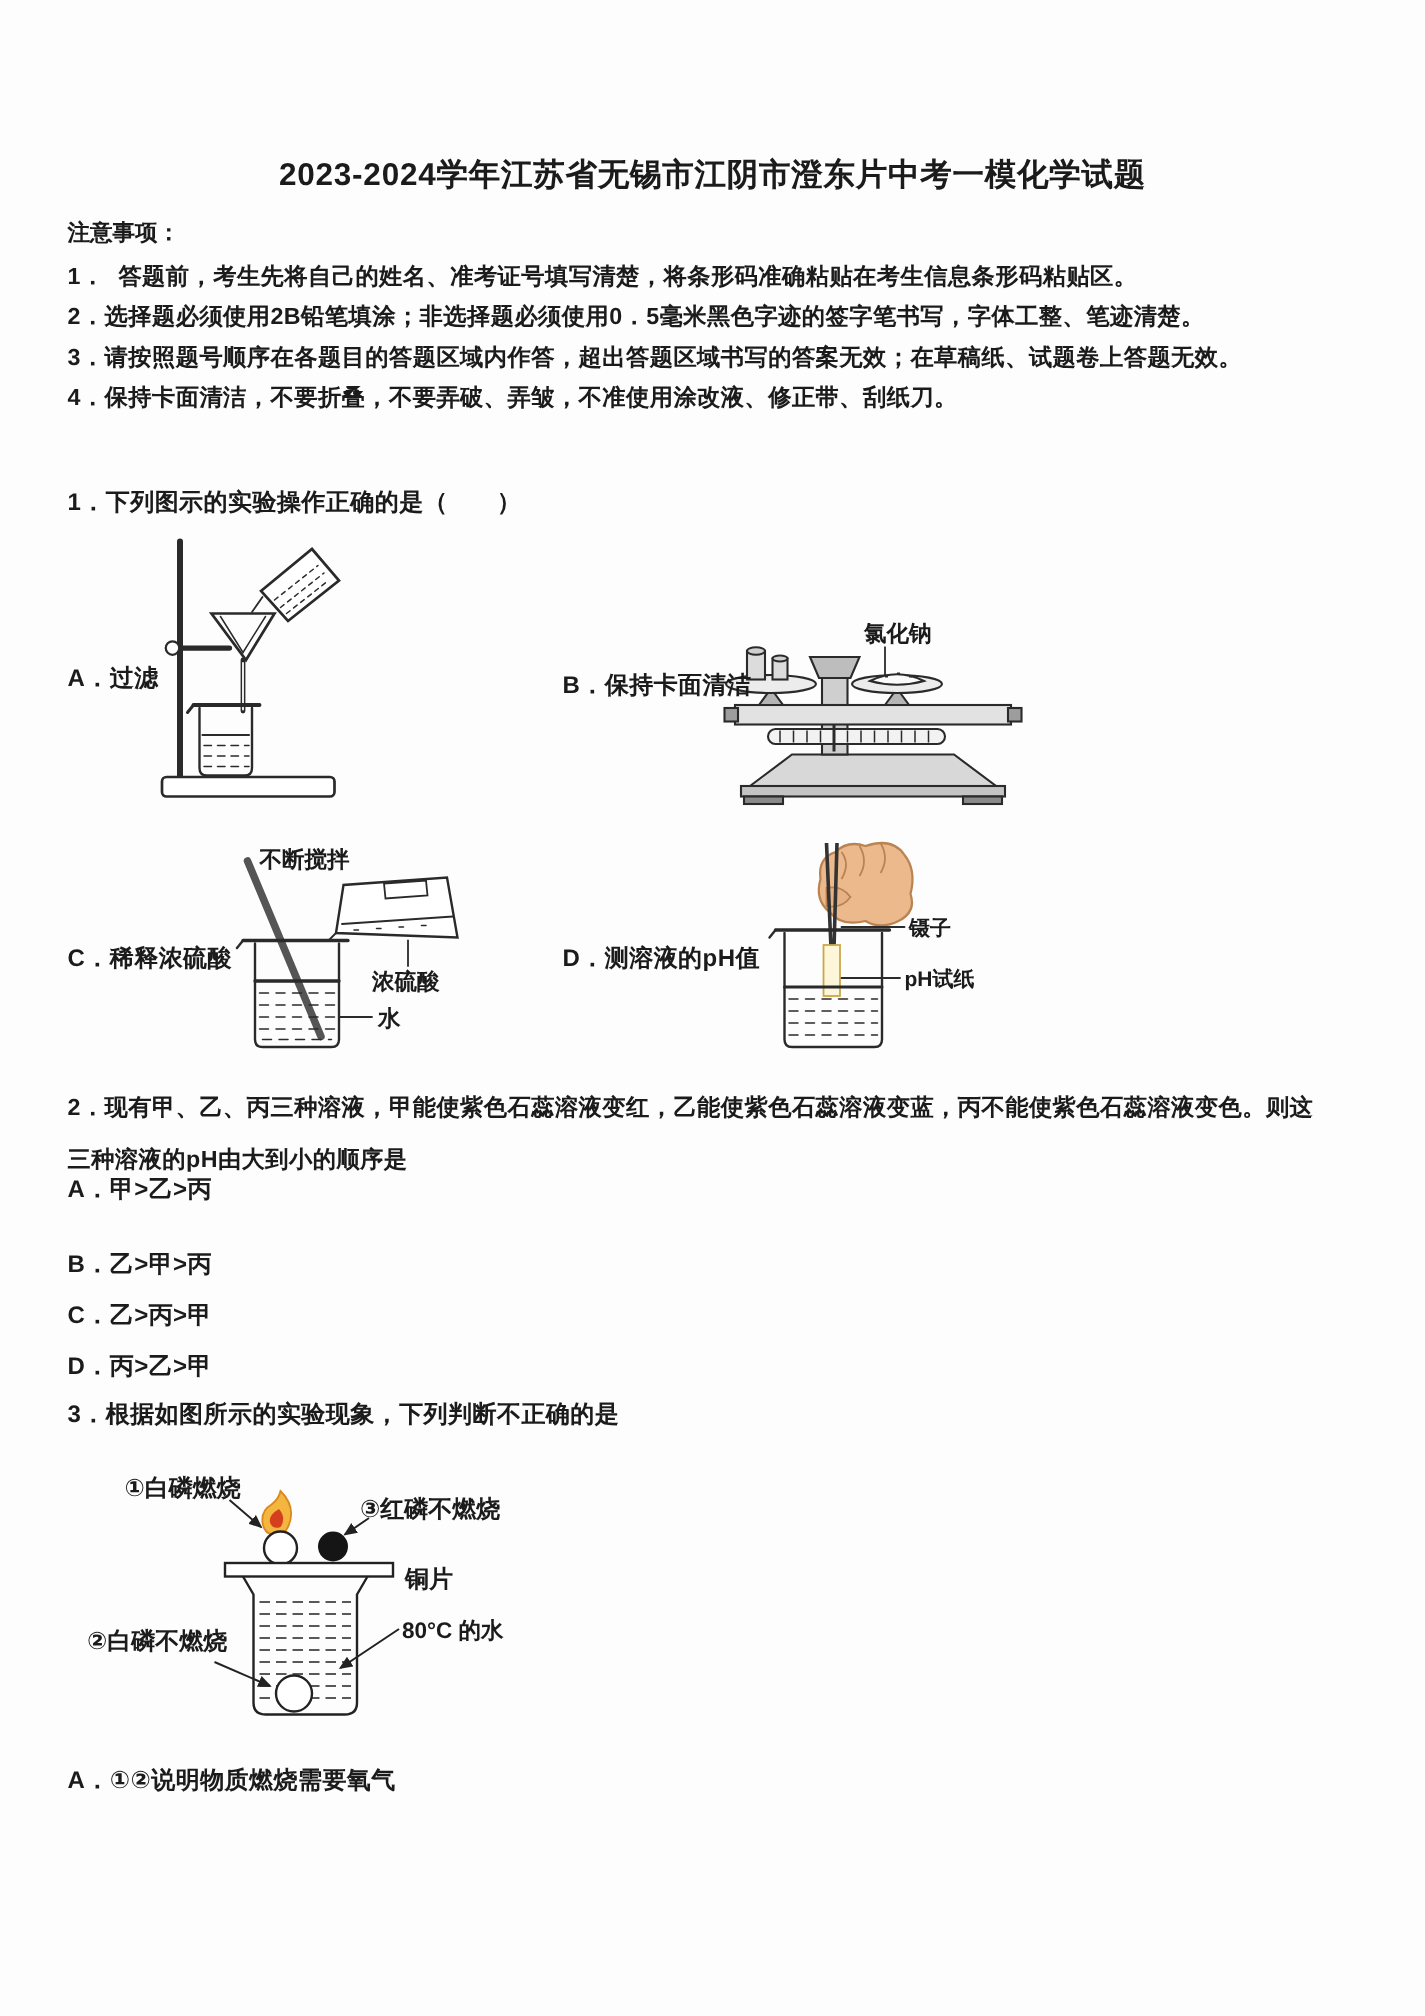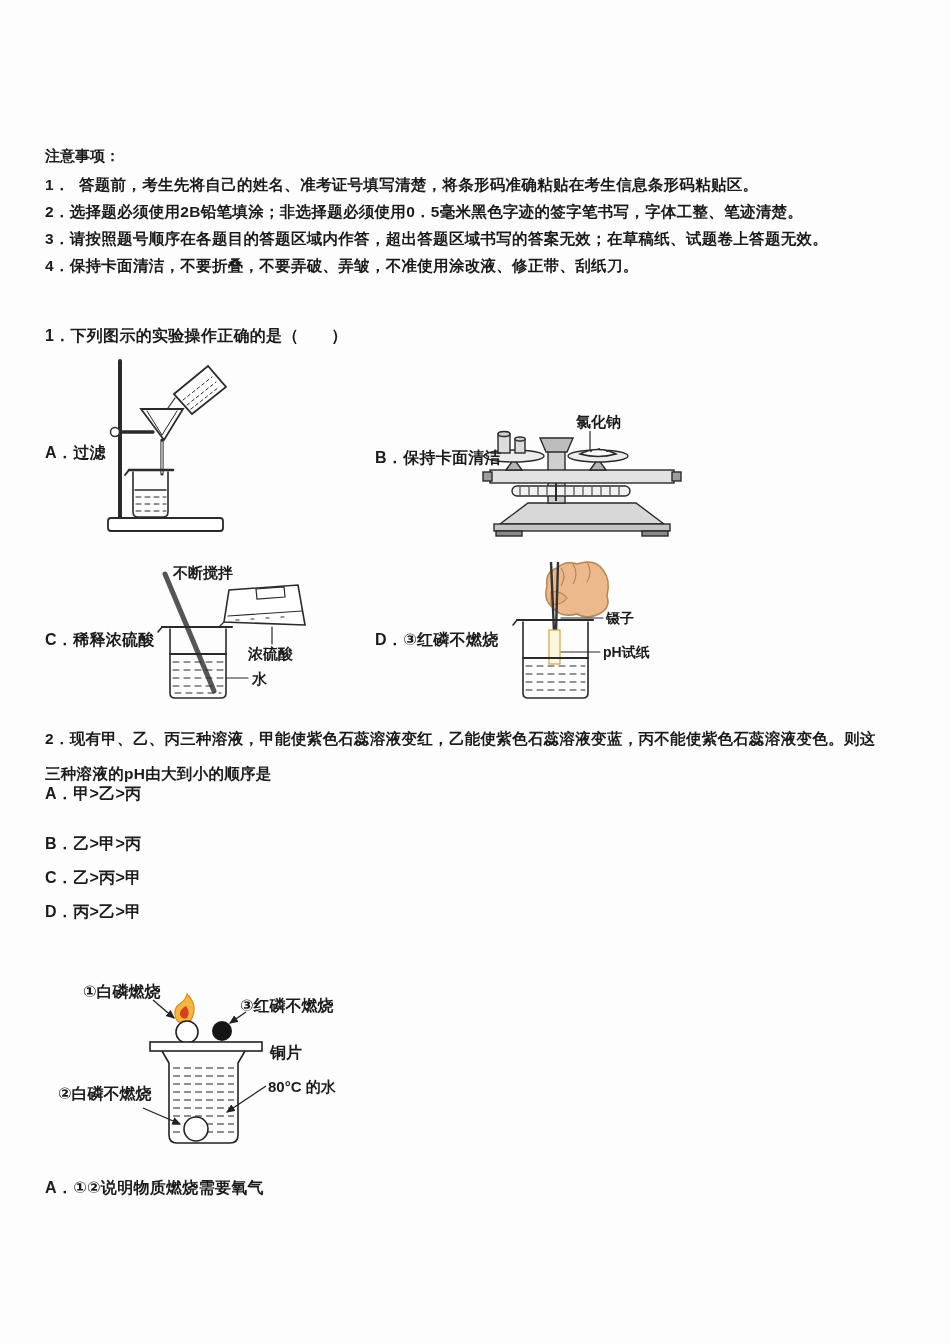--- a/index.html
+++ b/index.html
@@ -18,20 +18,21 @@
   .heading { font-size:15px; font-weight:700; }
   .option { font-size:16px; font-weight:700; letter-spacing:.3px; }
   svg { display:block; }
   svg text { font-family:"Liberation Sans","DejaVu Sans",sans-serif; fill:#1b1b1b; font-weight:600; }
 </style>
 </head>
 <body>
 
 <div class="page">
 
+  <div class="abs title" style="left:0;top:104px;width:950px;text-align:center">2023-2024学年江苏省无锡市江阴市澄东片中考一模化学试题</div>
 
   <div class="abs heading" style="left:45px;top:147px">注意事项：</div>
   <div class="abs body-text" style="left:45px;top:175px;width:865px">1．  答题前，考生先将自己的姓名、准考证号填写清楚，将条形码准确粘贴在考生信息条形码粘贴区。</div>
   <div class="abs body-text" style="left:45px;top:202px;width:865px">2．选择题必须使用2B铅笔填涂；非选择题必须使用0．5毫米黑色字迹的签字笔书写，字体工整、笔迹清楚。</div>
   <div class="abs body-text" style="left:45px;top:229px;width:865px">3．请按照题号顺序在各题目的答题区域内作答，超出答题区域书写的答案无效；在草稿纸、试题卷上答题无效。</div>
   <div class="abs body-text" style="left:45px;top:256px;width:865px">4．保持卡面清洁，不要折叠，不要弄破、弄皱，不准使用涂改液、修正带、刮纸刀。</div>
 
 
   <div class="abs body-text" style="left:45px;top:326px;font-size:16px">1．下列图示的实验操作正确的是（　　）</div>
 
@@ -141,29 +142,30 @@
       <path d="M28 66 L28 137 Q28 142 33 142 L88 142 Q93 142 93 137 L93 66"></path>
       <line x1="28" y1="102" x2="93" y2="102" stroke-width="2"></line>
       <path d="M31 110 H90 M31 118 H90 M31 126 H90 M31 134 H90" stroke-width="1" stroke-dasharray="6 5"></path>
 
       <line x1="66" y1="62" x2="108" y2="62" stroke-width="1.2"></line>
       <line x1="66" y1="96" x2="105" y2="96" stroke-width="1.2"></line>
     </g>
     <text x="111" y="67" font-size="14">镊子</text>
     <text x="108" y="101" font-size="14">pH试纸</text>
   </svg>
-  <div class="abs option" style="left:375px;top:630px">D．③红磷不燃烧</div>
+  <div class="abs option" style="left:375px;top:630px">D．测溶液的pH值</div>
 
   <div class="abs body-text" style="left:45px;top:729px;width:870px">2．现有甲、乙、丙三种溶液，甲能使紫色石蕊溶液变红，乙能使紫色石蕊溶液变蓝，丙不能使紫色石蕊溶液变色。则这</div>
   <div class="abs body-text" style="left:45px;top:764px">三种溶液的pH由大到小的顺序是</div>
   <div class="abs option" style="left:45px;top:784px">A．甲&gt;乙&gt;丙</div>
   <div class="abs option" style="left:45px;top:834px">B．乙&gt;甲&gt;丙</div>
   <div class="abs option" style="left:45px;top:868px">C．乙&gt;丙&gt;甲</div>
   <div class="abs option" style="left:45px;top:902px">D．丙&gt;乙&gt;甲</div>
 
+  <div class="abs body-text" style="left:45px;top:934px;font-size:16px">3．根据如图所示的实验现象，下列判断不正确的是</div>
 
   <svg class="abs" style="left:50px;top:968px" width="360" height="195" viewBox="0 0 360 195">
     <defs>
       <marker id="arrQ3" markerWidth="8" markerHeight="8" refX="6" refY="3" orient="auto">
         <path d="M0 0 L7 3 L0 6 Z" fill="#222"></path>
       </marker>
     </defs>
 
     <path d="M137 26 Q148 37 142 50 Q140 55 133 55 Q126 55 125 47 Q124 39 131 35 Q136 31 137 26 Z" fill="#f4b63f" stroke="#d98a1f" stroke-width="1.2"></path>
     <path d="M136 38 Q141 44 137 50 Q132 52 130 47 Q129 42 136 38 Z" fill="#d43f1e"></path>

